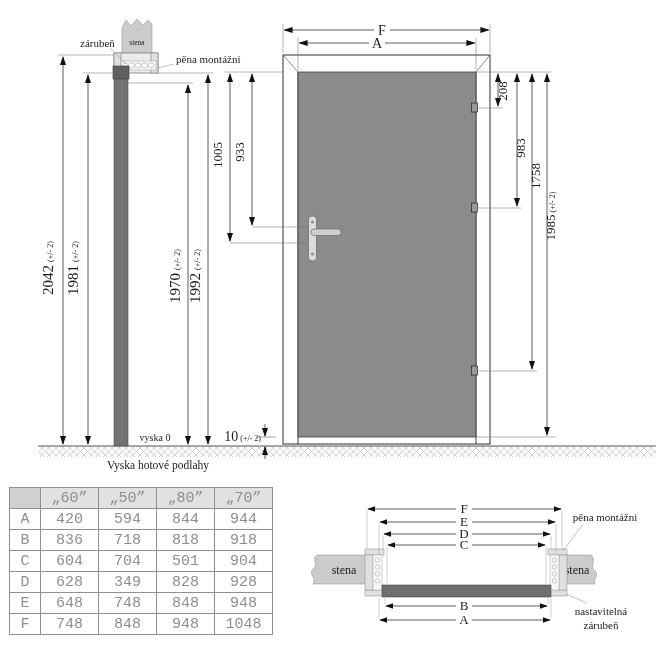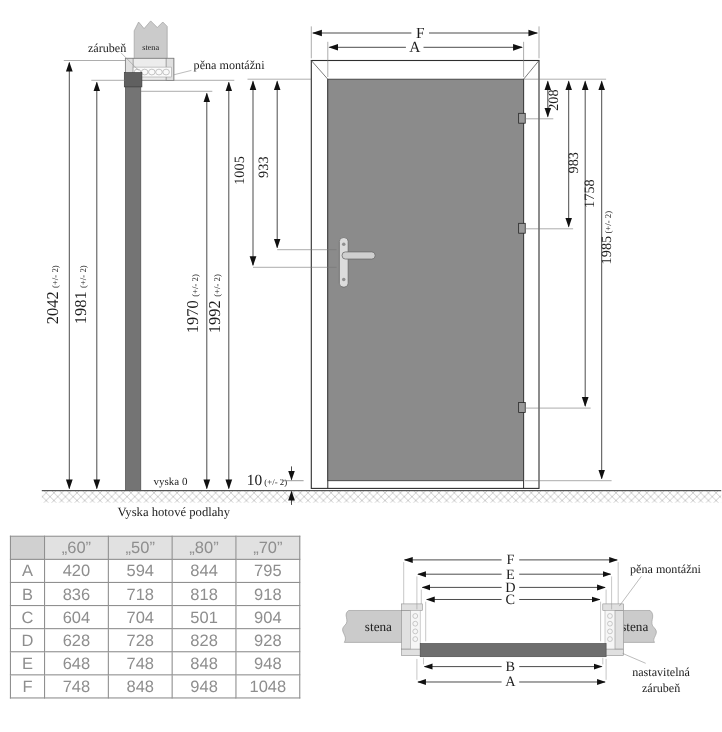--- a/index.html
+++ b/index.html
@@ -11,21 +11,21 @@
   .refline{stroke:#777;stroke-width:0.55;}
   .objline{stroke:#2e2e2e;stroke-width:0.9;}
   .ptr{stroke:#999;stroke-width:0.6;}
   text{fill:#1c1c1c;}
   .dimtxt{font-size:13px;}
   .bigdim{font-size:15px;}
   .tol{font-size:8px;}
   .lbl{font-size:11px;}
   
   #sizetable{position:absolute;left:9px;top:487px;border-collapse:collapse;
-             font-family:Liberation Sans, sans-serif;font-size:15px;color:#8e8e8e;}
+             font-family:Liberation Mono, monospace;font-size:15px;color:#8e8e8e;}
   #sizetable td,#sizetable th{border:1px solid #909090;text-align:center;
              height:20px;padding:0;font-weight:normal;}
   #sizetable .c0{width:30px;}
   #sizetable .cv{width:57px;}
   #sizetable thead th{background:#e1e1e1;}
   #sizetable thead th.corner{background:#d0d0d0;}
   #sizetable tbody td{background:#fff;}
 </style>
 </head>
 <body>
@@ -171,40 +171,40 @@
       <th class="cv">„80”</th>
       <th class="cv">„70”</th>
     </tr>
   </thead>
   <tbody>
     <tr>
       <td class="c0">A</td>
       <td class="cv">420</td>
       <td class="cv">594</td>
       <td class="cv">844</td>
-      <td class="cv">795</td>
+      <td class="cv">944</td>
     </tr>
     <tr>
       <td class="c0">B</td>
       <td class="cv">836</td>
       <td class="cv">718</td>
       <td class="cv">818</td>
       <td class="cv">918</td>
     </tr>
     <tr>
       <td class="c0">C</td>
       <td class="cv">604</td>
       <td class="cv">704</td>
       <td class="cv">501</td>
       <td class="cv">904</td>
     </tr>
     <tr>
       <td class="c0">D</td>
       <td class="cv">628</td>
-      <td class="cv">728</td>
+      <td class="cv">349</td>
       <td class="cv">828</td>
       <td class="cv">928</td>
     </tr>
     <tr>
       <td class="c0">E</td>
       <td class="cv">648</td>
       <td class="cv">748</td>
       <td class="cv">848</td>
       <td class="cv">948</td>
     </tr>

